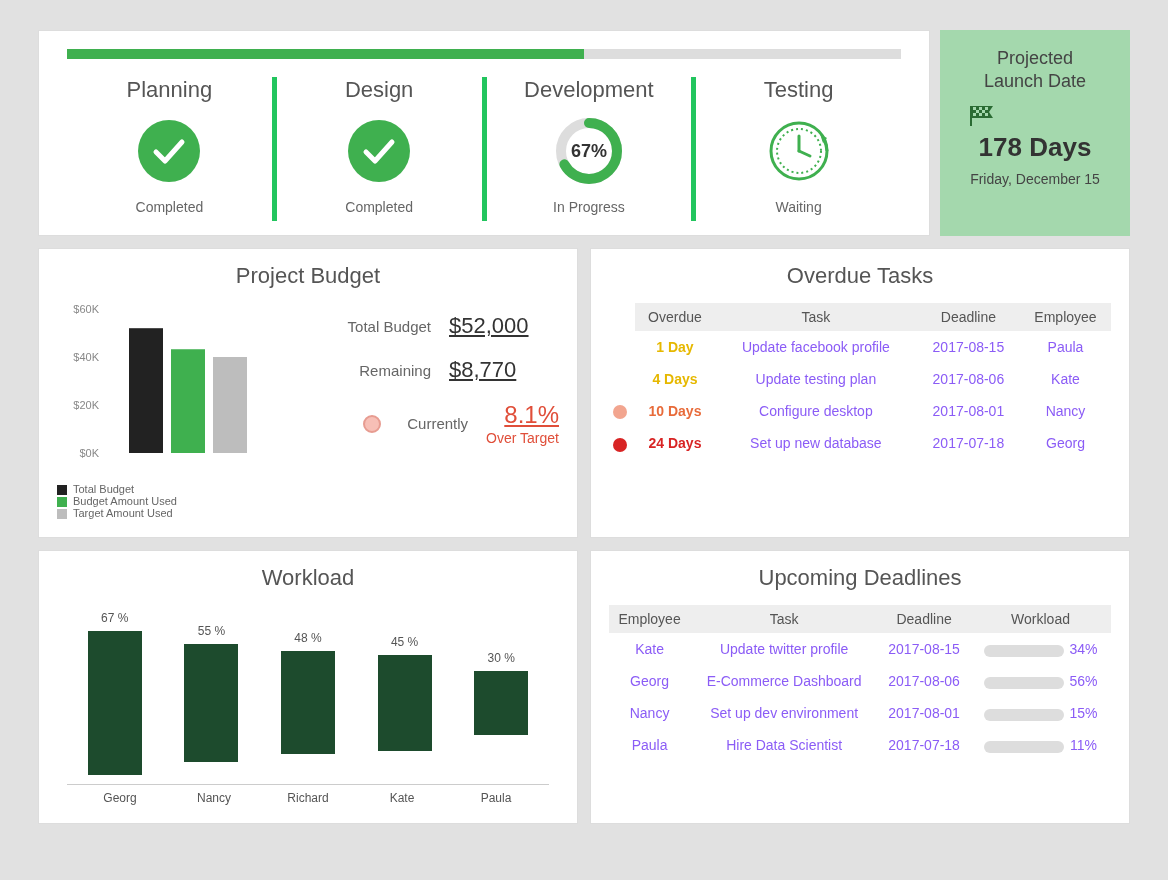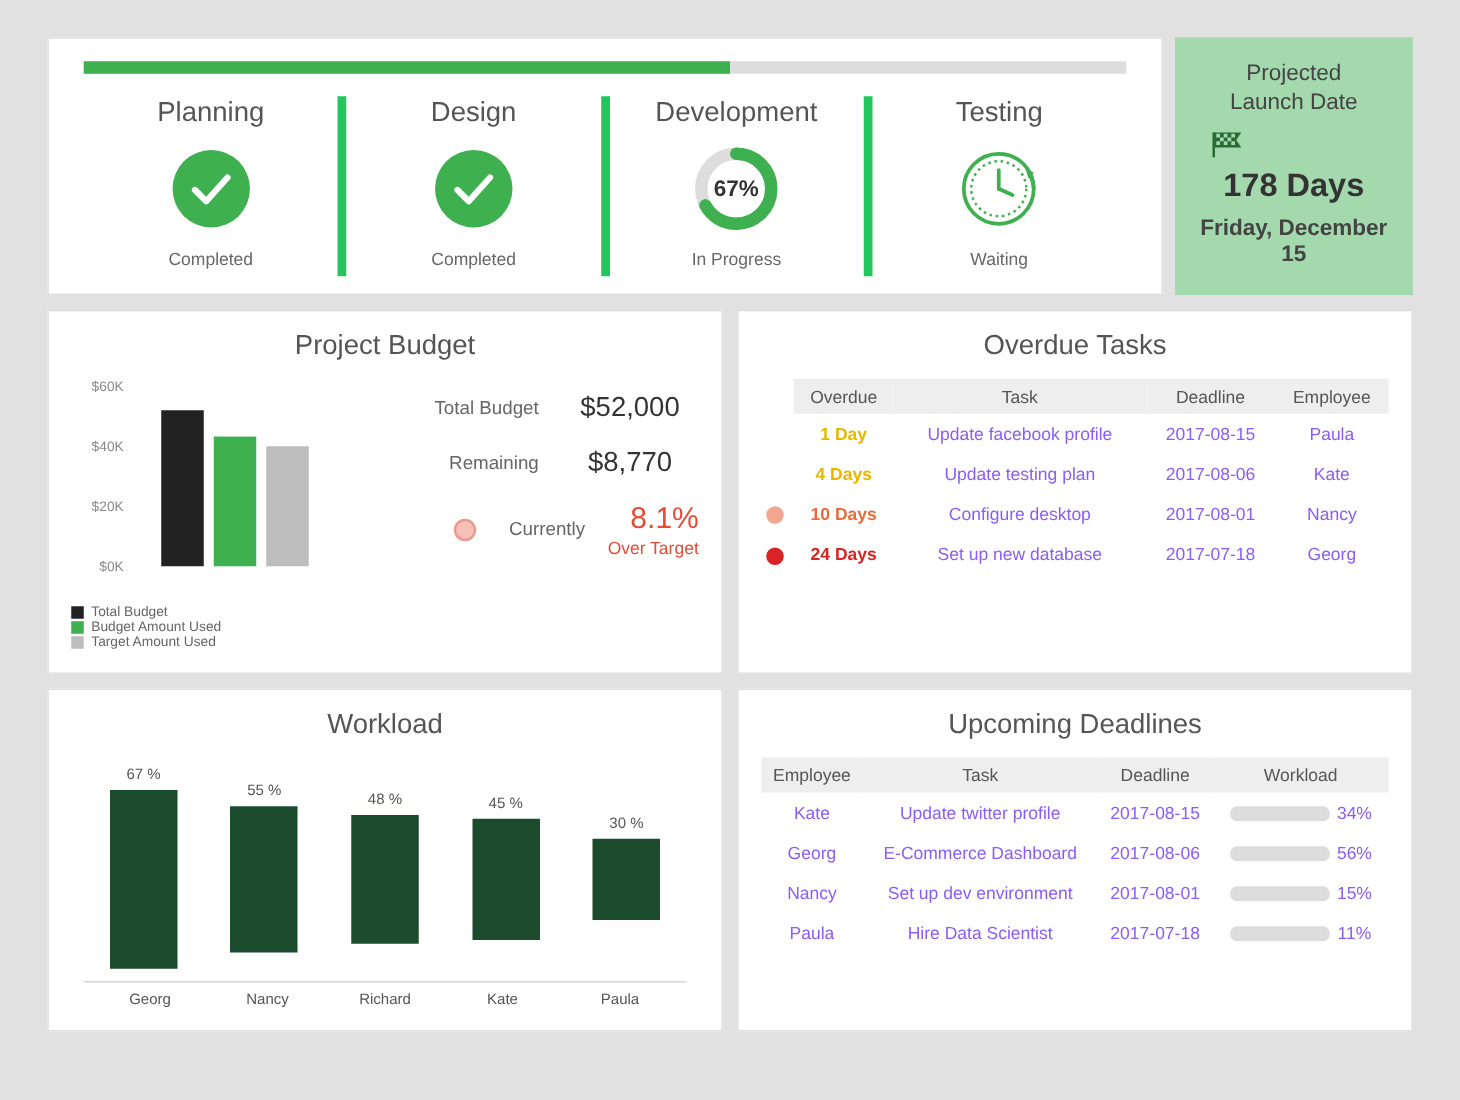--- a/index.html
+++ b/index.html
@@ -18,46 +18,46 @@
   }
   
   .row1 { display: flex; gap: 10px; }
   .phases-card { flex: 1; padding: 18px 28px 14px 28px; }
   .progress-track {
     height: 10px; background: #ddd; width: 100%;
     position: relative; margin-bottom: 18px;
   }
   .progress-fill { height: 100%; background: #3fb04f; }
   .phases { display: flex; }
-  .phase { flex: 1; text-align: center; border-right: 7px solid #22c55e; padding: 0 10px 6px; }
+  .phase { flex: 1; text-align: center; border-right: 5px solid #22c55e; padding: 0 10px 6px; }
   .phase:last-child { border-right: none; }
   .phase-title { font-size: 22px; font-weight: 300; color: #555; margin-bottom: 12px; }
   .phase-icon { height: 72px; display: flex; align-items: center; justify-content: center; margin-bottom: 12px; }
   .phase-status { font-size: 14px; font-weight: 300; color: #666; }
   .launch-card {
     width: 190px; background: #a4d8ad; border:1px solid #a4d8ad;
     text-align: center; padding: 16px 10px 14px;
   }
   .launch-title { font-size: 18px; font-weight: 400; color: #444; line-height: 1.25; margin-bottom: 12px; }
   .launch-flag { text-align: left; padding-left: 18px; margin-bottom: 2px; }
   .launch-days { font-size: 26px; font-weight: 600; color: #333; margin-bottom: 8px; }
-  .launch-date { font-size: 18px; font-weight: 700; color: #444; }
+  .launch-date { font-size: 14px; font-weight: 400; color: #444; }
   
   .row2, .row3 { display: flex; gap: 12px; margin-top: 12px; }
   .panel { flex: 1; padding: 14px 18px 18px; }
   .panel-title { text-align: center; font-size: 22px; font-weight: 300; color: #555; margin-bottom: 14px; }
   
   .budget-body { display: flex; }
   .budget-chart { width: 220px; }
   .bar-legend { font-size: 11px; color: #666; margin-top: 6px; }
   .legend-sw { display:inline-block; width:10px; height:10px; margin-right:6px; vertical-align:middle; }
   .budget-stats { flex: 1; padding-left: 30px; padding-top: 10px; }
   .stat-row { display:flex; align-items:center; justify-content:flex-end; gap:18px; margin-bottom:18px; }
   .stat-row .lbl { font-size: 15px; color:#666; font-weight:300; }
-  .stat-row .val { font-size: 22px; color:#333; font-weight:500; min-width:110px; text-align:center; }
+  .stat-row .val { font-size: 22px; color:#333; font-weight:500; min-width:110px; text-align:left;text-decoration:underline; }
   .over-target { color:#e04e39; text-align:right; font-size:14px; line-height:1.2;}
   .over-target .val { color:#e04e39; font-size:24px; font-weight:500; }
   .dot-indicator { display:inline-block; width:18px; height:18px; border-radius:50%; background:#f7bfb6; border:2px solid #e79c91; margin-right:8px; vertical-align:middle;}
   
   table { width:100%; border-collapse: collapse; font-size:14px; }
   th { background:#eee; color:#555; font-weight:500; padding:6px 4px; font-size:14px;}
   td { padding:8px 4px; text-align:center; color:#8b5cf6; }
   .overdue-yellow { color:#e6b800; font-weight:600;}
   .overdue-orange { color:#e86b3a; font-weight:600;}
   .overdue-red { color:#d82424; font-weight:600;}

